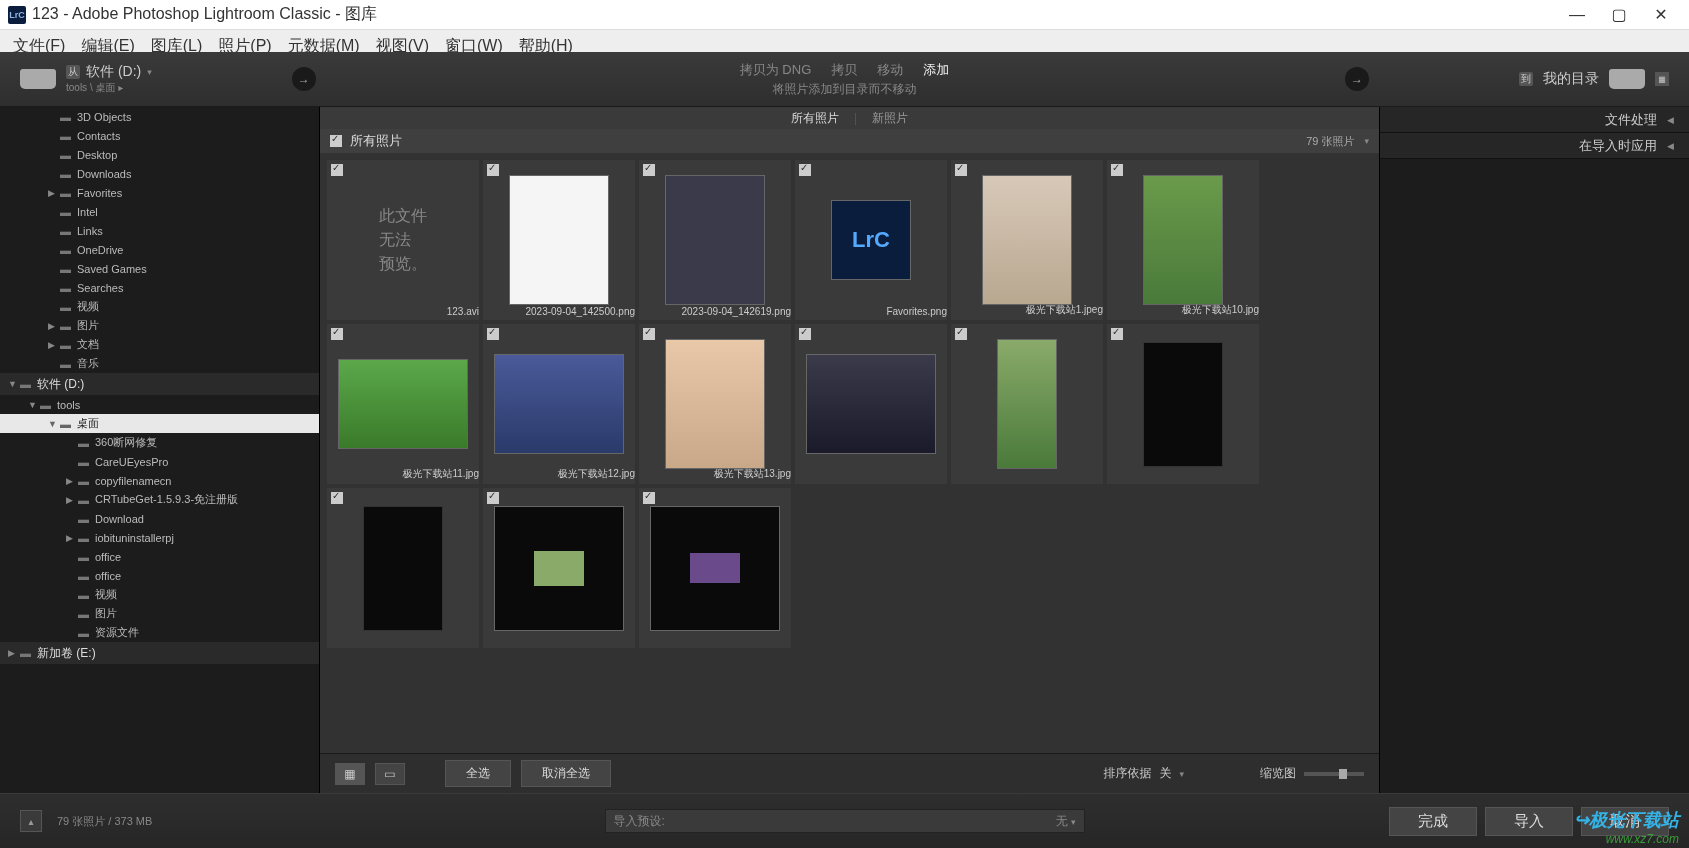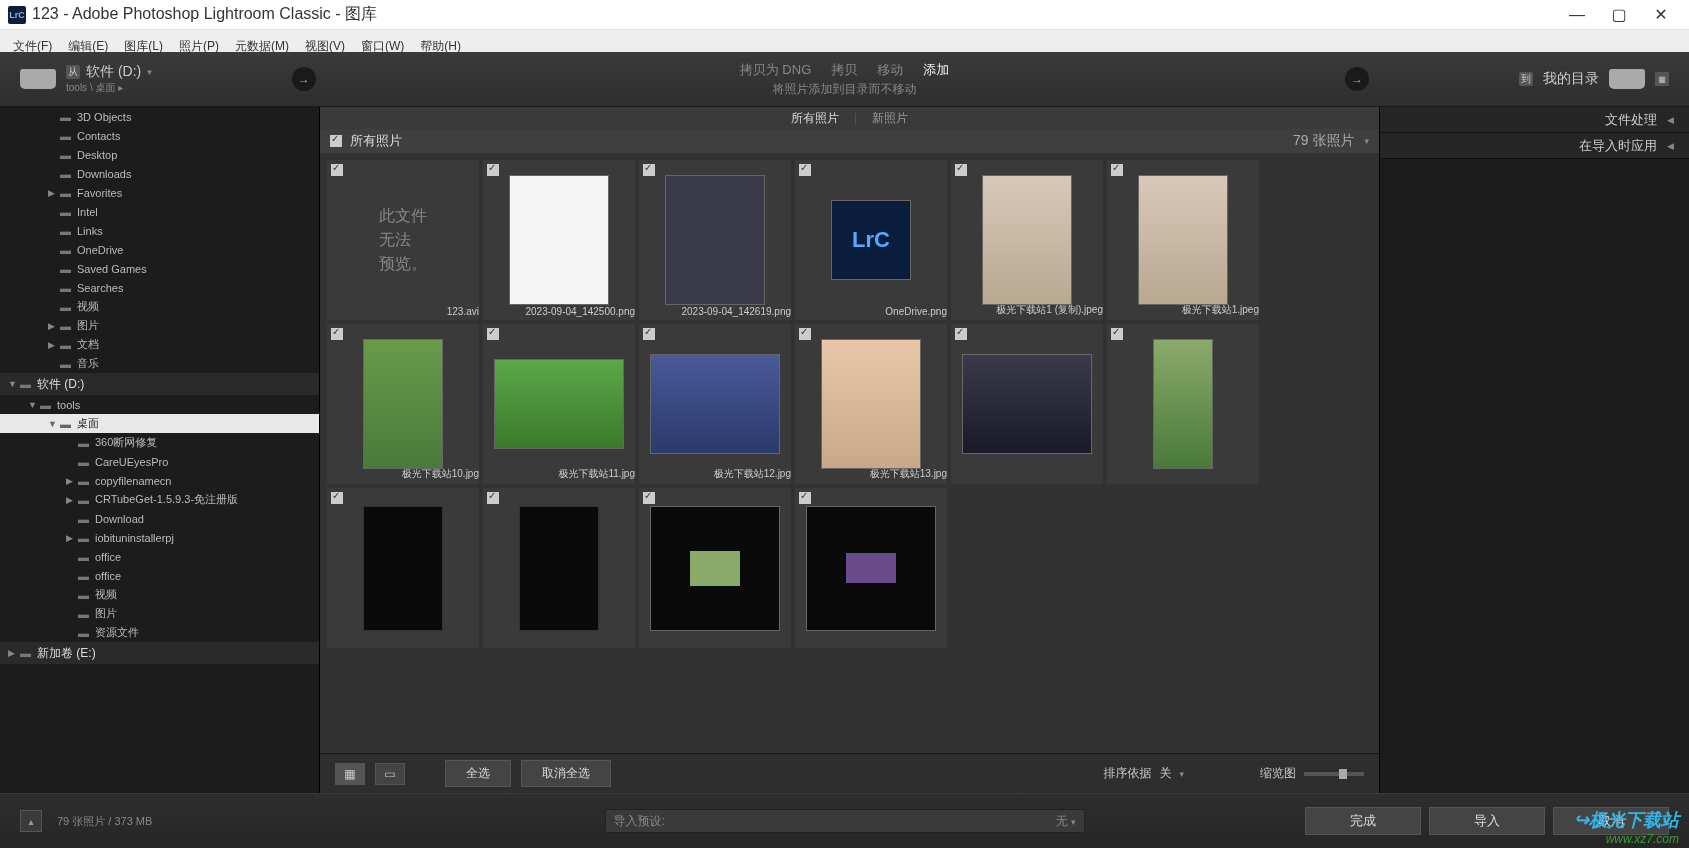--- a/index.html
+++ b/index.html
@@ -4,21 +4,21 @@
 <style>
 * { margin: 0; padding: 0; box-sizing: border-box; font-family: "Microsoft YaHei", sans-serif; }
 body { background: #fff; width: 1689px; height: 848px; overflow: hidden; }
 
 .titlebar { height: 30px; background: #fff; display: flex; align-items: center; padding: 0 8px; border-bottom: 1px solid #ddd; }
 .titlebar .app-icon { width: 18px; height: 18px; background: #0a1d3d; color: #8fb6e3; font-size: 9px; font-weight: bold; display: flex; align-items: center; justify-content: center; margin-right: 6px; border-radius: 2px; }
 .titlebar .title { font-size: 16px; color: #333; flex: 1; }
 .titlebar .win-btns { display: flex; gap: 2px; }
 .titlebar .win-btn { width: 40px; height: 28px; display: flex; align-items: center; justify-content: center; color: #333; }
 
-.menubar { height: 32px; background: #eee; display: flex; align-items: center; padding: 0 5px; font-size: 12px; color: #333; }
+.menubar { height: 32px; background: #eee; display: flex; align-items: center; padding: 0 5px; font-size: 16px; color: #333; }
 .menubar .menu-item { padding: 0 8px; cursor: pointer; }
 
 .app-body { position: absolute; top: 52px; left: 0; right: 0; bottom: 0; background: #000; }
 
 .import-header { height: 55px; background: linear-gradient(#3a3a3a,#2e2e2e); border-bottom: 1px solid #1a1a1a; display: flex; align-items: center; padding: 0 20px; position: relative; }
 .header-left, .header-right { display: flex; align-items: center; gap: 10px; }
 .header-right { margin-left: auto; }
 .drive-icon { width: 36px; height: 20px; background: #aaa; border-radius: 3px 3px 5px 5px; }
 .arrow-badge { width: 14px; height: 14px; background: #555; border-radius: 2px; color: #ccc; font-size: 10px; display: flex; align-items: center; justify-content: center; }
 .src-label { font-size: 14px; color: #ccc; }
@@ -40,21 +40,21 @@
 .indent1 { padding-left: 28px; }
 .indent2 { padding-left: 48px; }
 .indent3 { padding-left: 66px; }
 
 .center-panel { flex: 1; background: #323232; display: flex; flex-direction: column; }
 .tabs-row { height: 22px; background: #3a3a3a; display: flex; justify-content: center; align-items: center; gap: 15px; font-size: 12px; color: #999; }
 .tabs-row .tab.active { color: #ddd; }
 .all-row { height: 24px; background: #3f3f3f; display: flex; align-items: center; padding: 0 10px; color: #ddd; font-size: 13px; }
 .all-row .chk { width: 12px; height: 12px; background: #ccc; margin-right: 8px; position: relative; }
 .all-row .chk:after { content: "✓"; position: absolute; font-size: 10px; color: #333; left: 1px; top: -2px; }
-.all-row .count { margin-left: auto; color: #aaa; font-size: 14px; }
+.all-row .count { margin-left: auto; color: #aaa; font-size: 11px; }
 .all-row .count-exp { margin-left: 10px; color: #888; font-size: 9px; }
 
 .grid-area { flex: 1; overflow-y: auto; padding: 5px; display: flex; flex-wrap: wrap; align-content: flex-start; }
 .thumb-cell { width: 152px; height: 160px; background: #3a3a3a; margin: 2px; position: relative; display: flex; flex-direction: column; align-items: center; justify-content: center; }
 .thumb-cell .chk { position: absolute; top: 4px; left: 4px; width: 12px; height: 12px; background: #ccc; }
 .thumb-cell .chk:after { content: "✓"; position: absolute; font-size: 10px; color: #333; left: 1px; top: -2px; }
 .thumb-img { max-width: 130px; max-height: 130px; background: #555; display: flex; align-items: center; justify-content: center; font-size: 9px; color: #999; text-align: center; border: 1px solid #666; }
 .thumb-label { position: absolute; bottom: 3px; width: 100%; text-align: right; font-size: 10px; color: #ccc; }
 .no-preview { color: #888; font-size: 16px; line-height: 1.5; }
 
@@ -70,21 +70,21 @@
 .rp-header { height: 26px; display: flex; align-items: center; justify-content: flex-end; padding: 0 15px; font-size: 13px; color: #ccc; background: #262626; border-bottom: 1px solid #111; }
 .rp-header .tri { margin-left: 10px; color: #888; font-size: 9px; }
 
 .footer { position: absolute; bottom: 0; left: 0; right: 0; height: 55px; background: linear-gradient(#2e2e2e,#262626); border-top: 1px solid #3a3a3a; display: flex; align-items: center; padding: 0 20px; }
 .footer-left { display: flex; align-items: center; gap: 15px; }
 .ft-icon { width: 22px; height: 22px; background: #3a3a3a; border: 1px solid #555; color: #999; display: flex; align-items: center; justify-content: center; font-size: 10px; }
 .ft-status { font-size: 11px; color: #888; }
 .ft-center { position: absolute; left: 50%; transform: translateX(-50%); display: flex; align-items: center; gap: 5px; font-size: 12px; color: #999; }
 .ft-preset { width: 480px; height: 24px; background: #3a3a3a; border: 1px solid #222; padding: 0 8px; display: flex; align-items: center; justify-content: space-between; color: #888; }
 .footer-right { margin-left: auto; display: flex; gap: 8px; }
-.ft-btn { padding: 4px 44px; background: #444; border: 1px solid #555; color: #ddd; font-size: 13px; cursor: pointer; }
+.ft-btn { padding: 4px 28px; background: #444; border: 1px solid #555; color: #ddd; font-size: 15px; cursor: pointer; }
 
 .watermark { position: absolute; bottom: 2px; right: 10px; z-index: 100; text-align: right; }
 .watermark .wm-main { color: #33b3e6; font-size: 18px; font-weight: bold; font-style: italic; }
 .watermark .wm-sub { color: #3a9c3a; font-size: 12px; font-style: italic; }
 
 ::-webkit-scrollbar { width: 10px; }
 ::-webkit-scrollbar-track { background: #2a2a2a; }
 ::-webkit-scrollbar-thumb { background: #555; }
 </style>
 </head>
@@ -319,26 +319,21 @@
             <div class="thumb-label">2023-09-04_142500.png</div>
           </div>
           <div class="thumb-cell">
             <span class="chk"></span>
             <div class="thumb-img" style="width:100px;height:130px;background:#3a3a4a"></div>
             <div class="thumb-label">2023-09-04_142619.png</div>
           </div>
           <div class="thumb-cell">
             <span class="chk"></span>
             <div class="thumb-img" style="width:80px;height:80px;background:#0a1d3d;color:#55aaff;font-size:22px;font-weight:bold">LrC</div>
-            <div class="thumb-label">OneDrive.png</div>
-          </div>
-          <div class="thumb-cell">
-            <span class="chk"></span>
-            <div class="thumb-img" style="width:90px;height:130px;background:linear-gradient(#d8c8b8,#b8a890)"></div>
-            <div class="thumb-label">极光下载站1 (复制).jpeg</div>
+            <div class="thumb-label">Favorites.png</div>
           </div>
           <div class="thumb-cell">
             <span class="chk"></span>
             <div class="thumb-img" style="width:90px;height:130px;background:linear-gradient(#d8c8b8,#b8a890)"></div>
             <div class="thumb-label">极光下载站1.jpeg</div>
           </div>
           <div class="thumb-cell">
             <span class="chk"></span>
             <div class="thumb-img" style="width:80px;height:130px;background:linear-gradient(#6a9a4a,#4a7a3a)"></div>
             <div class="thumb-label">极光下载站10.jpg</div>

